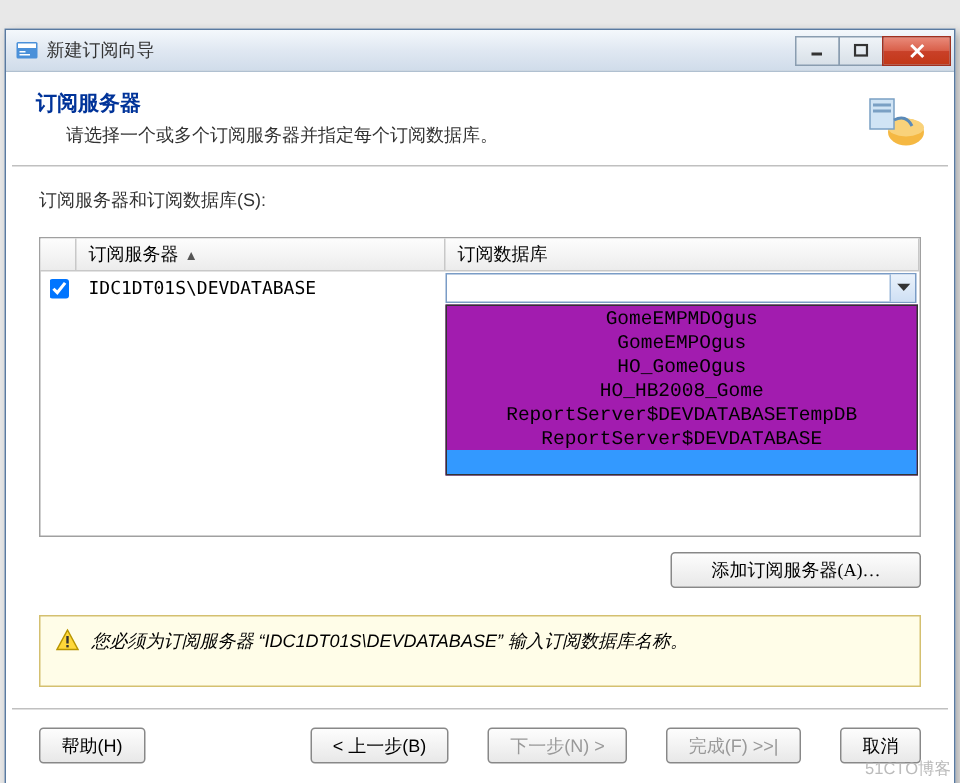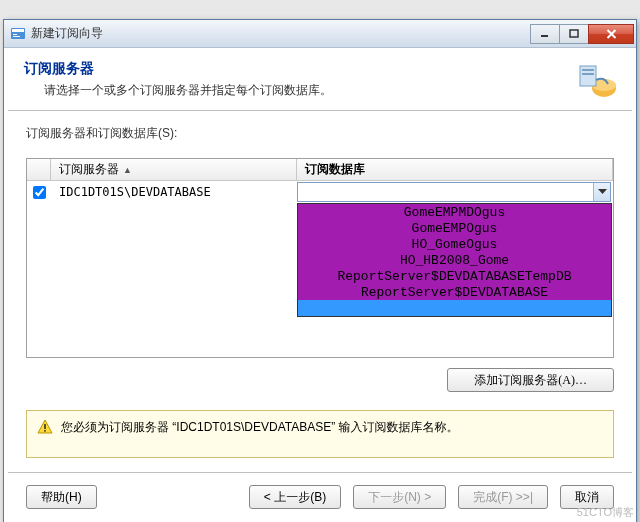--- a/index.html
+++ b/index.html
@@ -17,38 +17,38 @@
 .header-sub { font-size: 12px; color: #333; margin-left: 20px; }
 .header-icon { width: 44px; height: 40px; }
 .hr { height: 1px; background: #c0c0c0; margin: 0 4px; }
 .content { padding: 14px 22px 6px 22px; }
 .label { margin-bottom: 16px; color: #333; }
 .grid { border: 1px solid #a0a0a0; height: 200px; position: relative; background: #fff; }
 .grid-head { height: 22px; background: linear-gradient(to bottom, #fdfdfd, #ececec); border-bottom: 1px solid #c8c8c8; display: flex; }
 .gh-cell { border-right: 1px solid #c8c8c8; padding: 3px 8px; display: flex; align-items: center; gap: 4px; }
 .gh-check { width: 24px; }
 .gh1 { width: 246px; }
-.gh2 { flex: 1; font-weight: bold; }
+.gh2 { flex: 1; }
 .grid-row { height: 22px; display: flex; align-items: center; }
 .gr-check { width: 24px; display: flex; justify-content: center; }
 .gr1 { width: 246px; padding: 0 8px; font-family: Consolas, monospace; font-size: 12px; }
 .gr2 { flex: 1; position: relative; padding-right: 2px; }
 .combo { width: 100%; height: 20px; border: 1px solid #7a9cc6; background: #fff; display: flex; align-items: center; }
 .combo-btn { width: 17px; height: 18px; margin-left: auto; background: linear-gradient(to bottom, #eaf2fb, #cfe0f4); border-left: 1px solid #9ab8da; display: flex; align-items: center; justify-content: center; }
 .dropdown { position: absolute; top: 21px; left: 0; right: 1px; background: #a21caf; border: 1px solid #333; z-index: 10; font-family: Consolas, "Courier New", monospace; font-size: 13px; text-align: center; }
 .dd-item { padding: 1px 4px; height: 16px; line-height: 15px; white-space: nowrap; cursor: default; }
 .dd-item.sel { background: #3399ff; color: #fff; height: 16px; }
 .add-row { display: flex; justify-content: flex-end; margin-top: 10px; font-family: Liberation Serif, serif; }
 .btn { height: 24px; padding: 0 14px; border: 1px solid #888; background: linear-gradient(to bottom, #fdfdfd, #e8e8e8); border-radius: 3px; font-size: 12px; font-family: inherit; cursor: pointer; }
 .btn.wide { padding: 0 26px; }
 .btn:disabled { color: #999; }
-.warning { margin: 12px 22px 0 22px; border: 1px solid #d4c070; background: #fffde8; padding: 8px 10px; display: flex; align-items: flex-start; gap: 8px; height: 48px; }
+.warning { margin: 12px 22px 0 22px; border: 1px solid #d4c070; background: #fffde8; padding: 8px 10px; display: flex; align-items: flex-start; gap: 8px; height: 48px; font-style: italic; }
 .warn-icon { width: 16px; height: 16px; flex-shrink: 0; }
 .footer-hr { height: 1px; background: #c0c0c0; margin: 14px 4px 0 4px; }
-.footer { padding: 12px 22px; display: flex; align-items: center; gap: 12px; }
+.footer { padding: 12px 22px; display: flex; align-items: center; gap: 26px; }
 .footer .spacer { flex: 1; }
 .watermark { position: absolute; right: 6px; bottom: 2px; color: #bbb; font-size: 11px; }
 input[type=checkbox] { width: 13px; height: 13px; }
 .sort-arrow { font-size: 9px; color: #555; }
 </style>
 </head>
 <body>
 
 <div class="window">
   <div class="titlebar">

